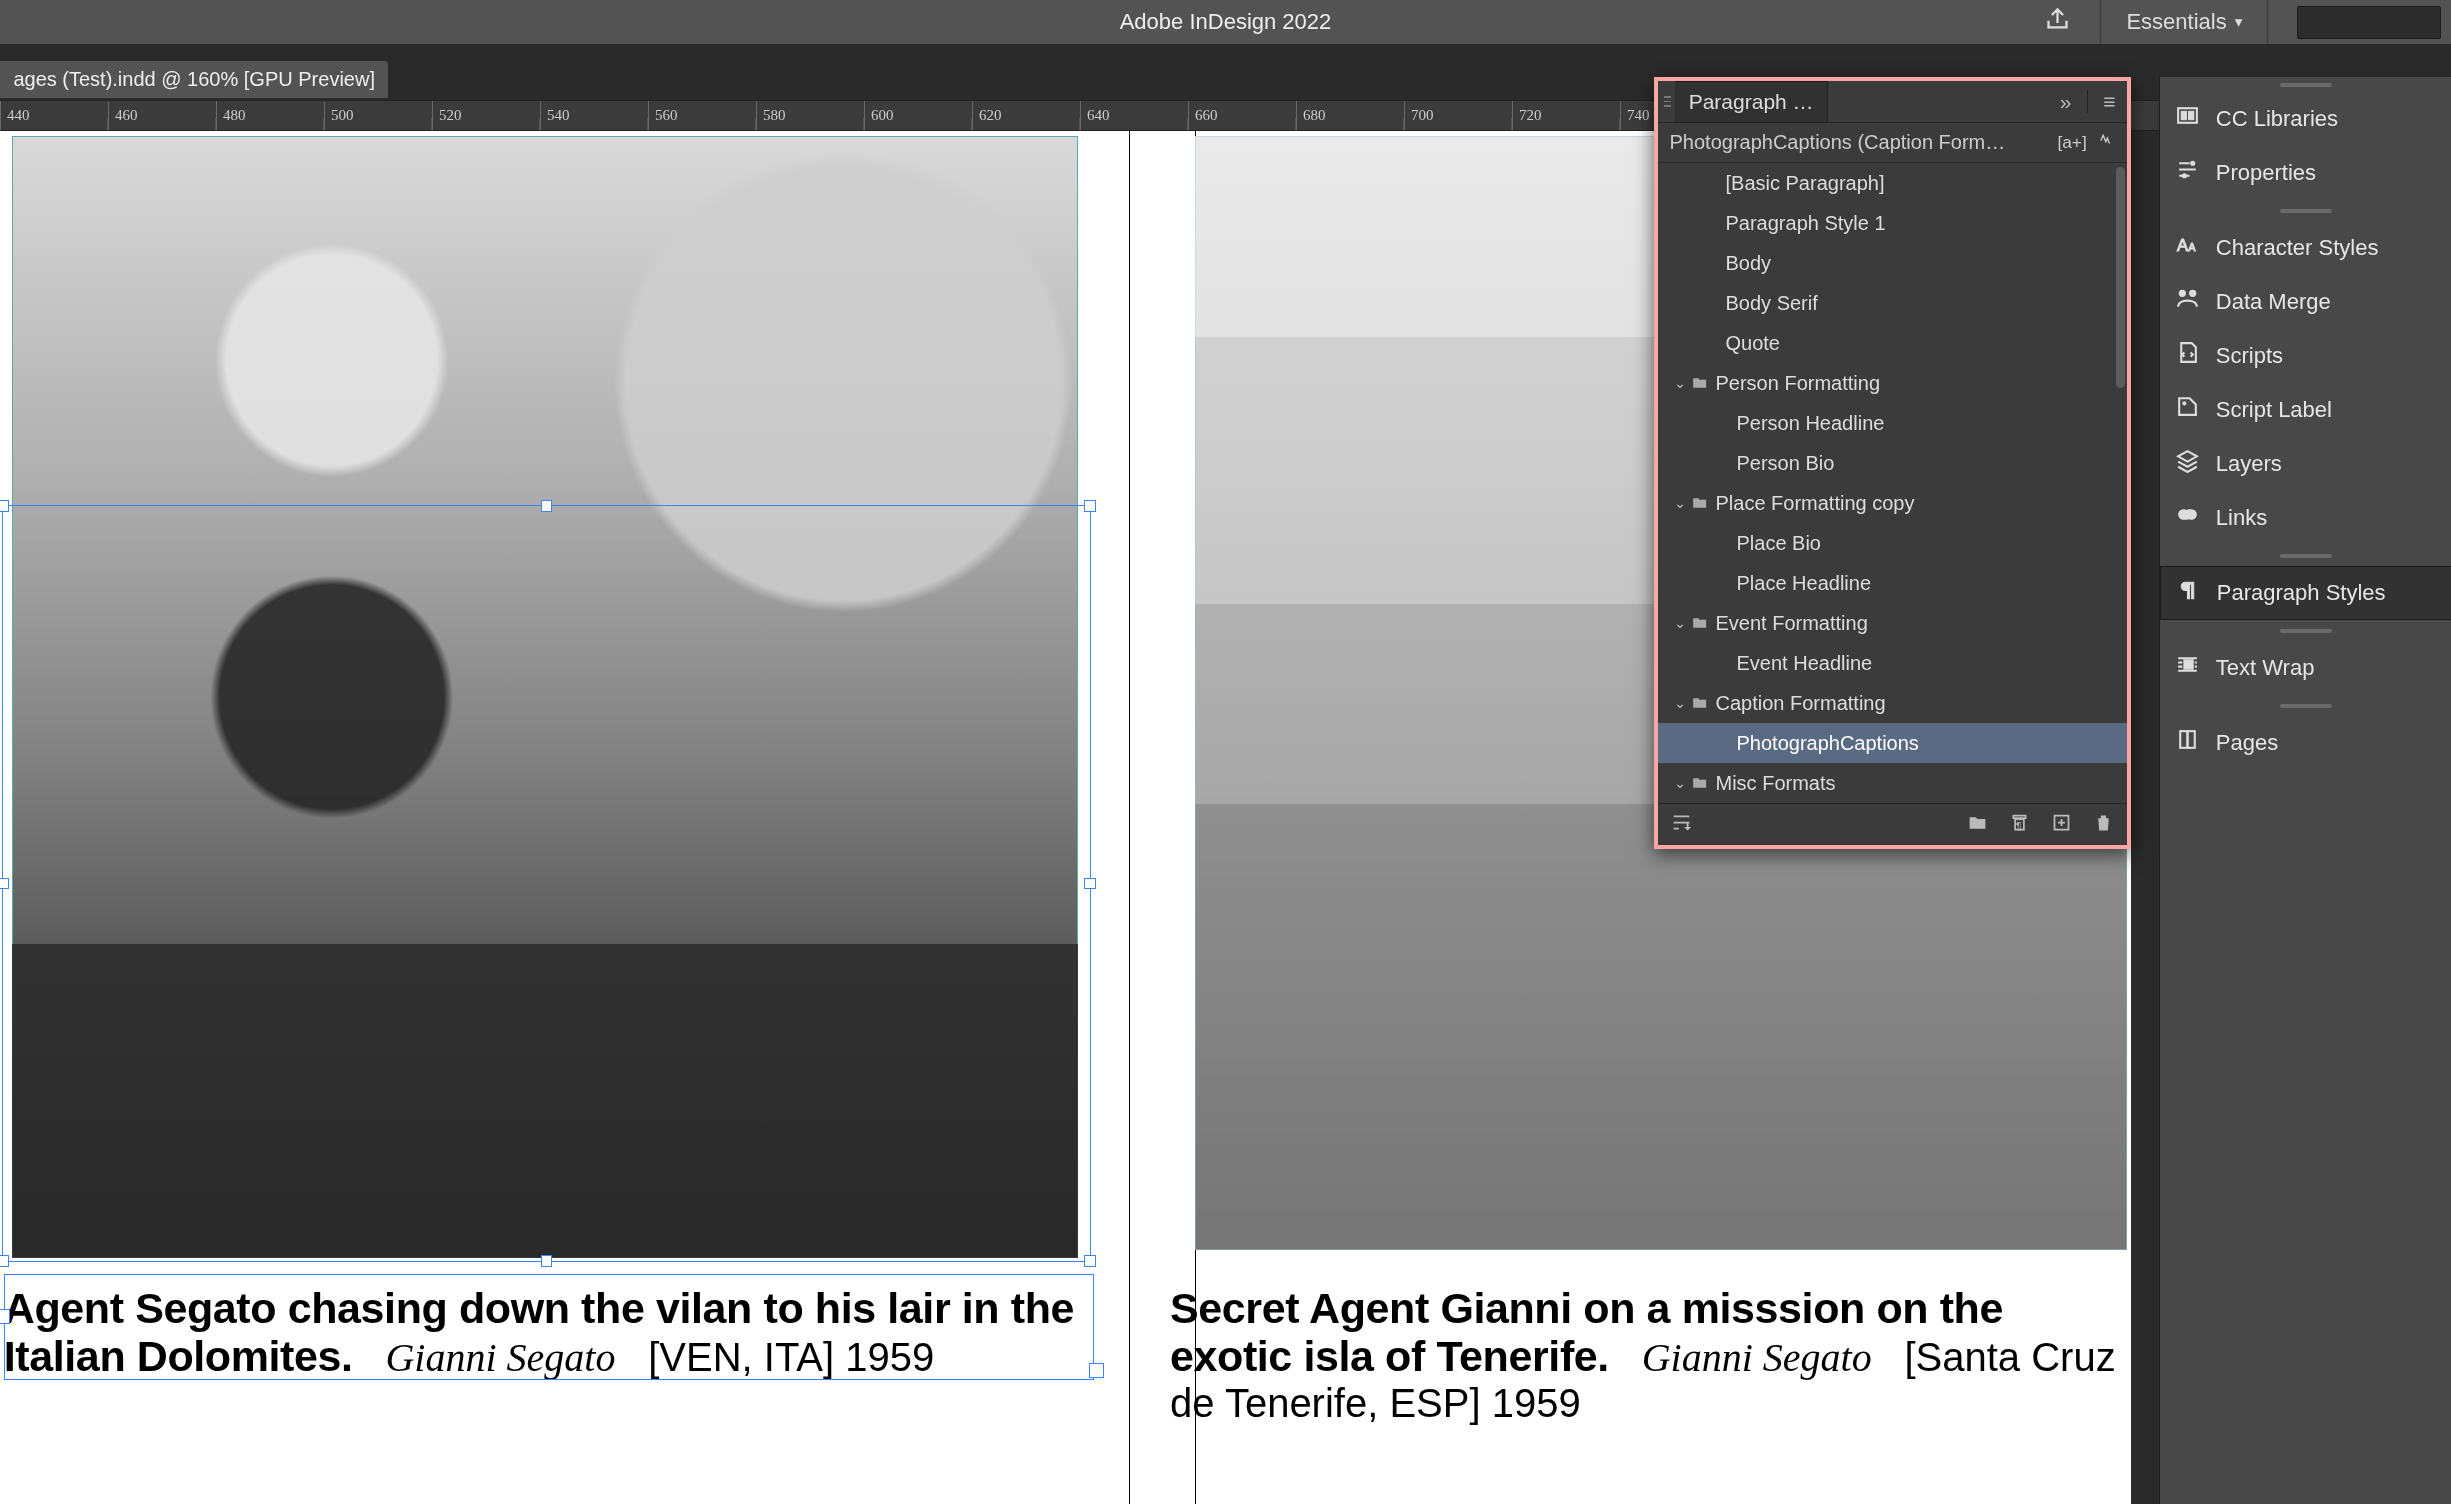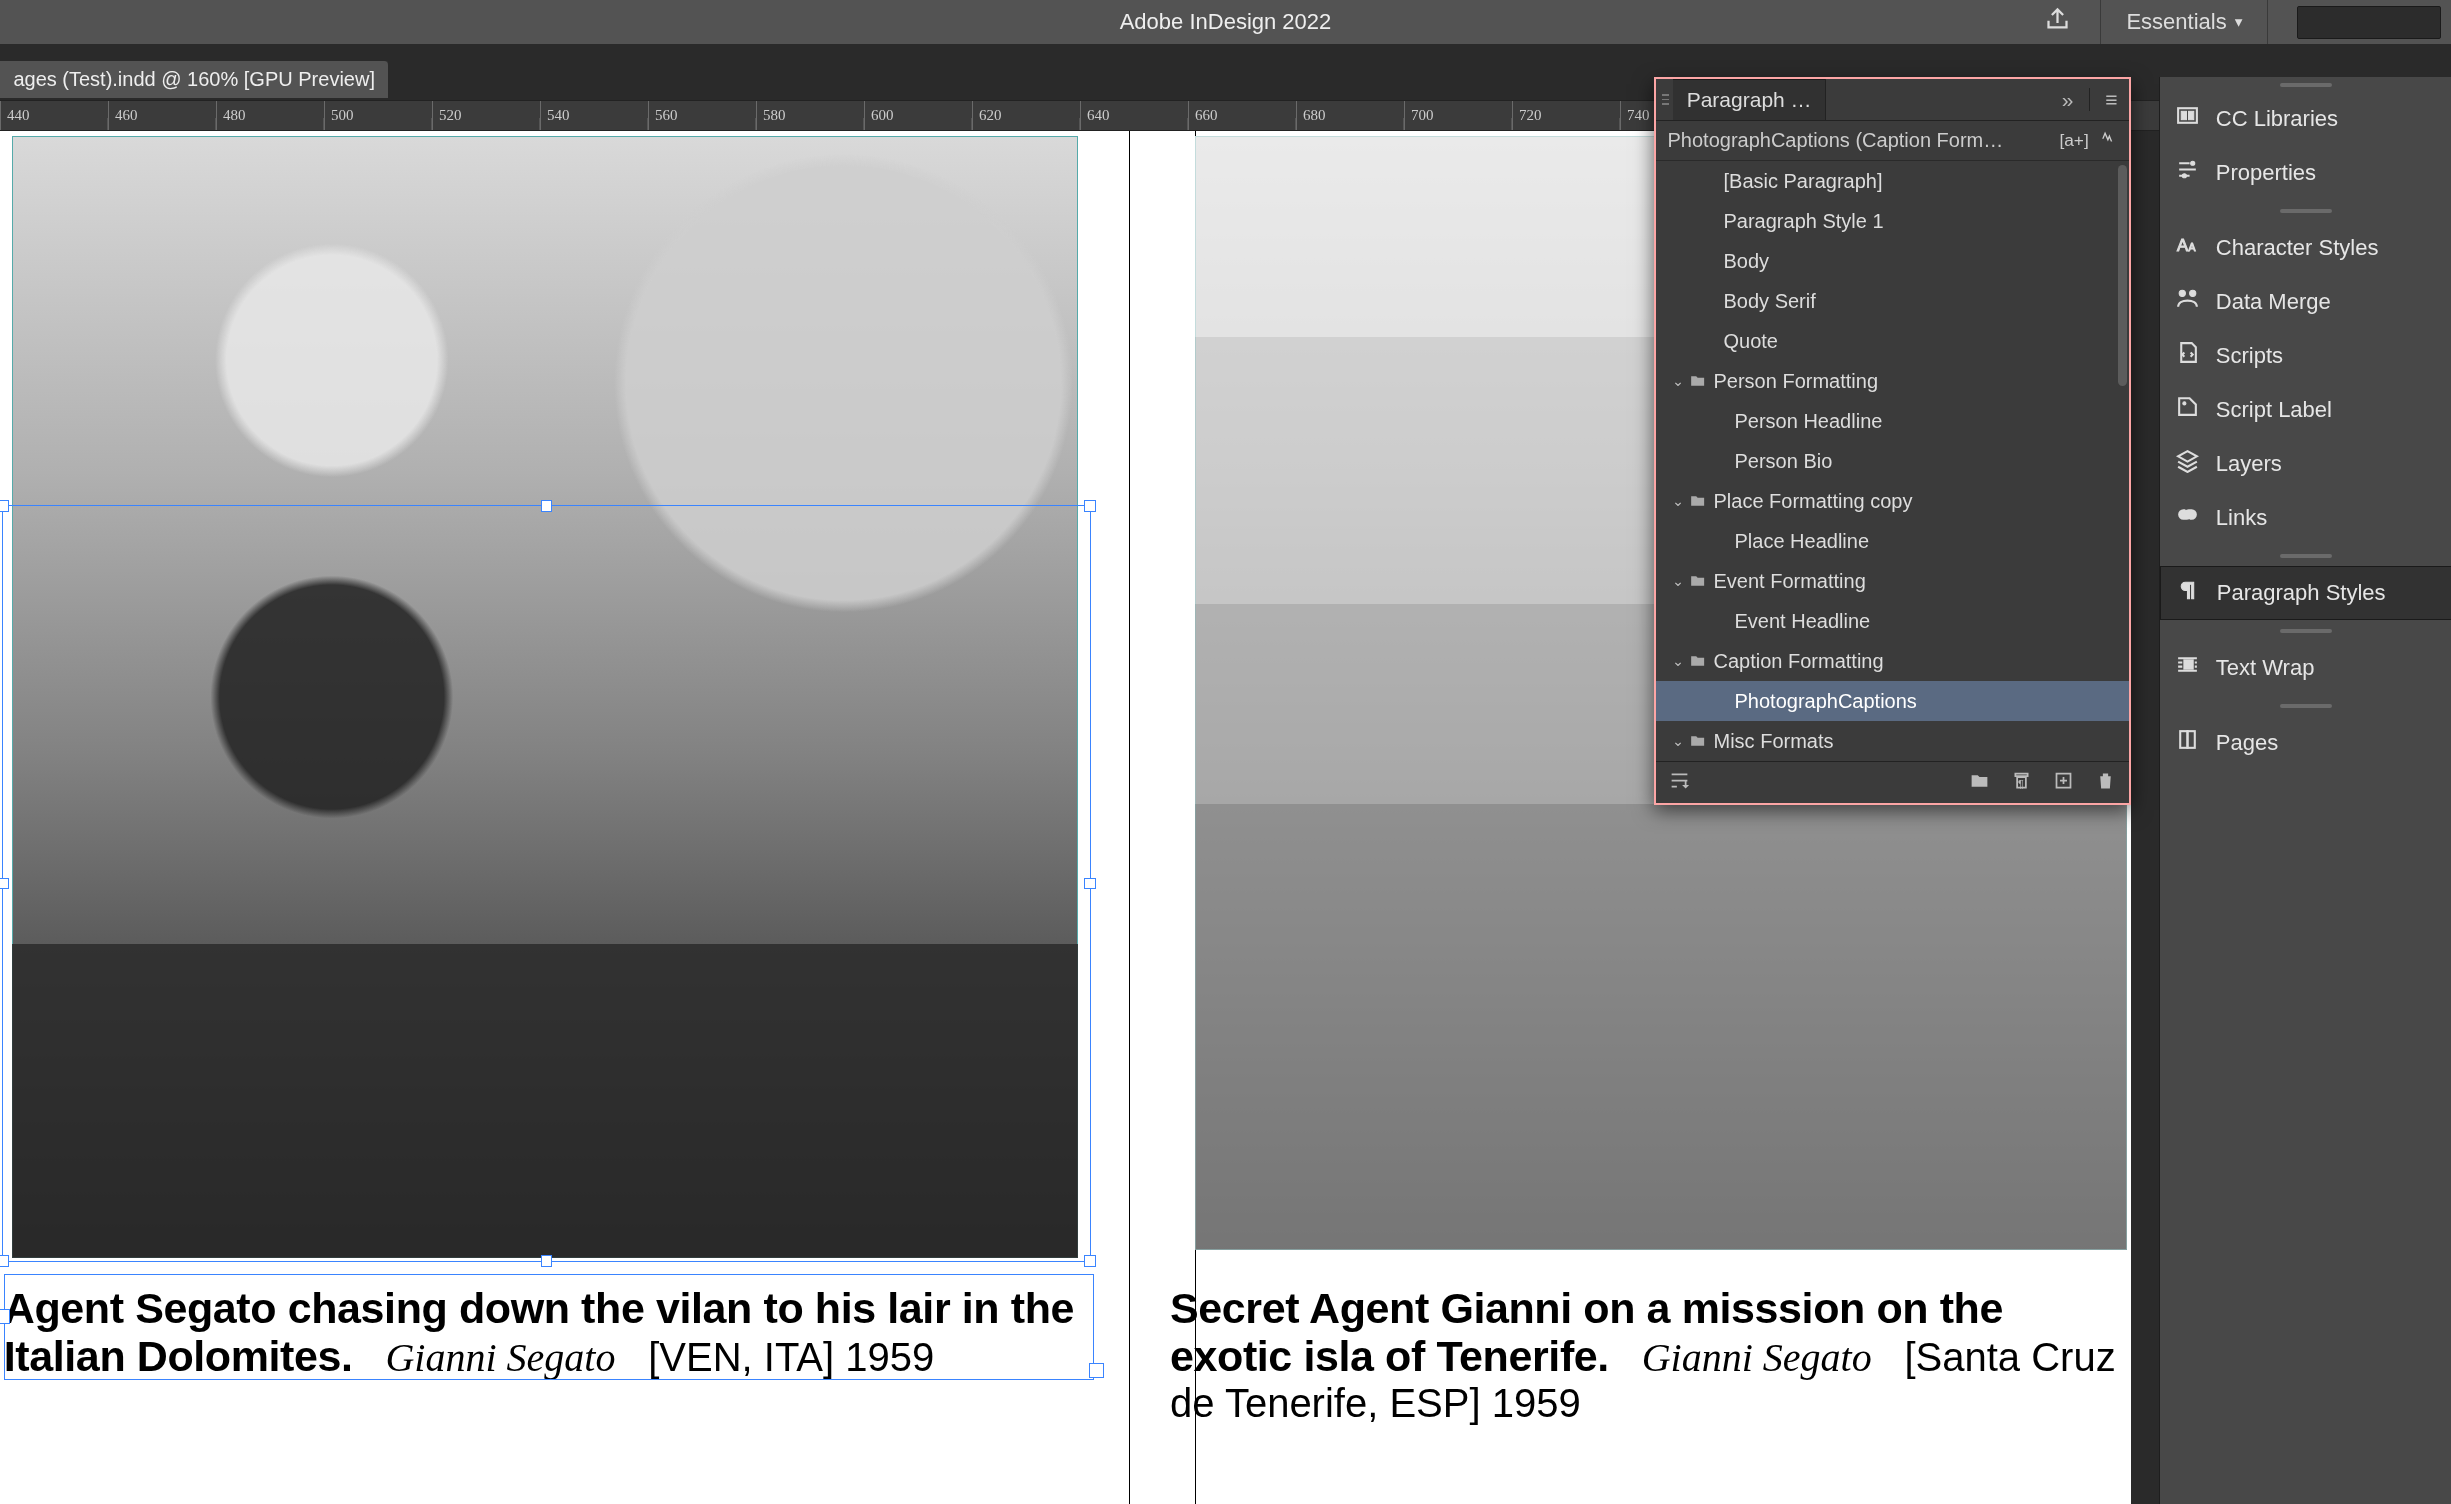--- a/index.html
+++ b/index.html
@@ -46,21 +46,21 @@
   .capL { left:3.8px; top:1153px; width:1090px; }
   .capR { left:1170px; top:1153px; width:951px; }
   .cap-bold { font-family:"Arial Narrow","Helvetica Condensed",Arial,sans-serif; font-weight:800; font-stretch:condensed; font-size:43px; color:#000; line-height:1.12; letter-spacing:-0.4px; }
   .cap-ital { font-family:Georgia,"Times New Roman",serif; font-style:italic; font-weight:500; font-size:40px; color:#000; }
   .cap-reg  { font-family:"Arial Narrow",Arial,sans-serif; font-stretch:condensed; font-weight:400; font-size:40px; color:#000; }
   
   .capSel { position:absolute; border:1px solid #3a84ff; pointer-events:none; }
   .capSelBox { left:3.8px; top:1143px; width:1090px; height:106px; }
   .porthandle { position:absolute; width:15.4px; height:15.4px; border:1px solid #3a84ff; background:#fff; }
   
-  .panel { position:absolute; left:1654px; top:77px; width:477px; background:#3b3b3b; border:2px solid #fca5a5; box-shadow:0 5.8px 19px rgba(0,0,0,.6); font-size:21px; color:#ddd; }
+  .panel { position:absolute; left:1654px; top:77px; width:477px; background:#3b3b3b; border:4px solid #fca5a5; box-shadow:0 5.8px 19px rgba(0,0,0,.6); font-size:21px; color:#ddd; }
   .panel .tabbar { height:42px; display:flex; align-items:center; border-bottom:1px solid #222; background:#3b3b3b; }
   .panel .tabbar .grip { width:17.3px; height:100%; display:flex; flex-direction:column; justify-content:center; gap:2.9px; padding-left:5.8px; }
   .panel .tabbar .grip span{height:1.9px;background:#777;width:7.7px;}
   .panel .tabbar .tab { background:#313131; height:100%; padding:0 13.4px; display:flex; align-items:center; border-top:1.9px solid #1a1a1a; border-right:1px solid #222; font-weight:500; font-size:21px; }
   .panel .tabbar .spacer{flex:1;}
   .panel .tabbar .r { display:flex; gap:15.4px; padding-right:11.5px; align-items:center; font-size:21px; color:#bbb; }
   .panel .tabbar .vline{width:1px;height:23px;background:#222;}
   .panel .hdr { height:40px; display:flex; align-items:center; padding:0 11.5px; background:#3b3b3b; border-bottom:1px solid #2a2a2a; color:#ccc; font-size:20px; }
   .panel .hdr .sp{flex:1;}
   .panel .list { max-height:730px; overflow:hidden; position:relative; }
@@ -332,20 +332,23 @@
       <div class="row">
         <span class="disc">⌄</span>
         <span class="fold">
           <svg viewBox="0 0 24 24">
             <path d="M3 6h7l2 2h9v11H3z"></path>
           </svg>
         </span>
         <span>Place Formatting copy</span>
       </div>
       <div class="row">
+        <span class="pad3">Place Bio</span>
+      </div>
+      <div class="row">
         <span class="pad3">Place Headline</span>
       </div>
       <div class="row">
         <span class="disc">⌄</span>
         <span class="fold">
           <svg viewBox="0 0 24 24">
             <path d="M3 6h7l2 2h9v11H3z"></path>
           </svg>
         </span>
         <span>Event Formatting</span>

